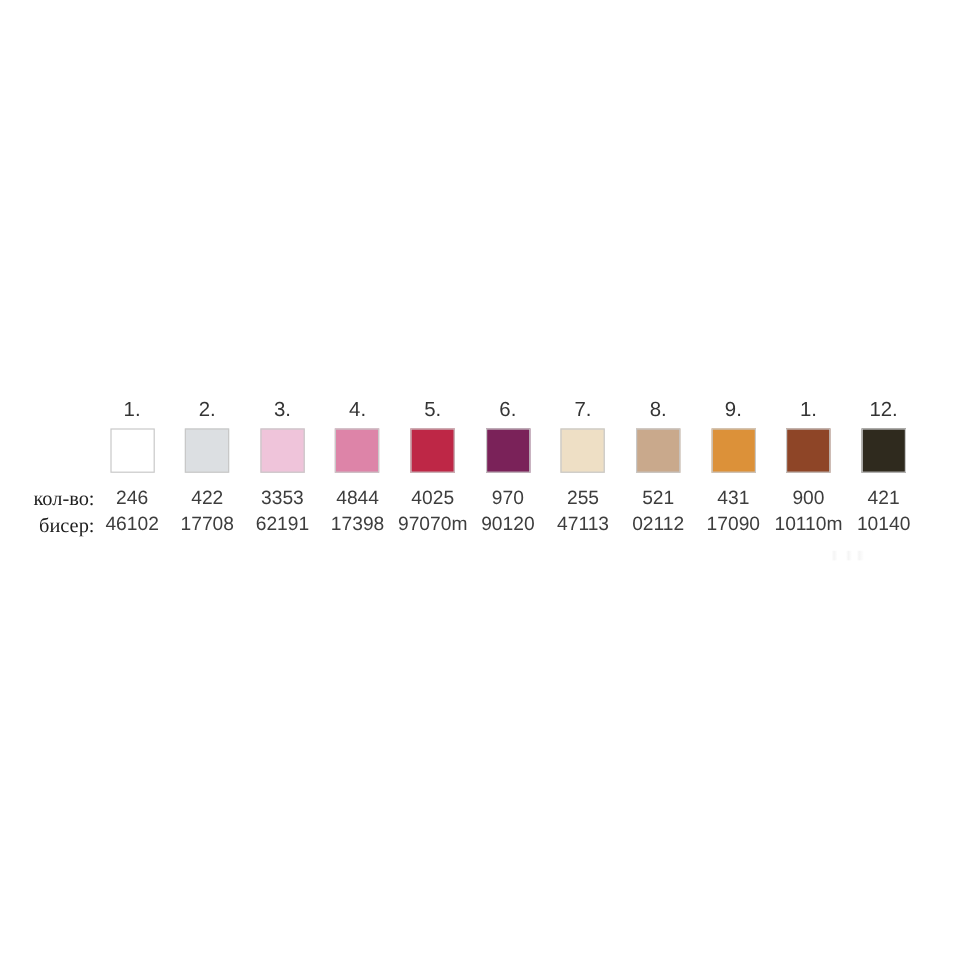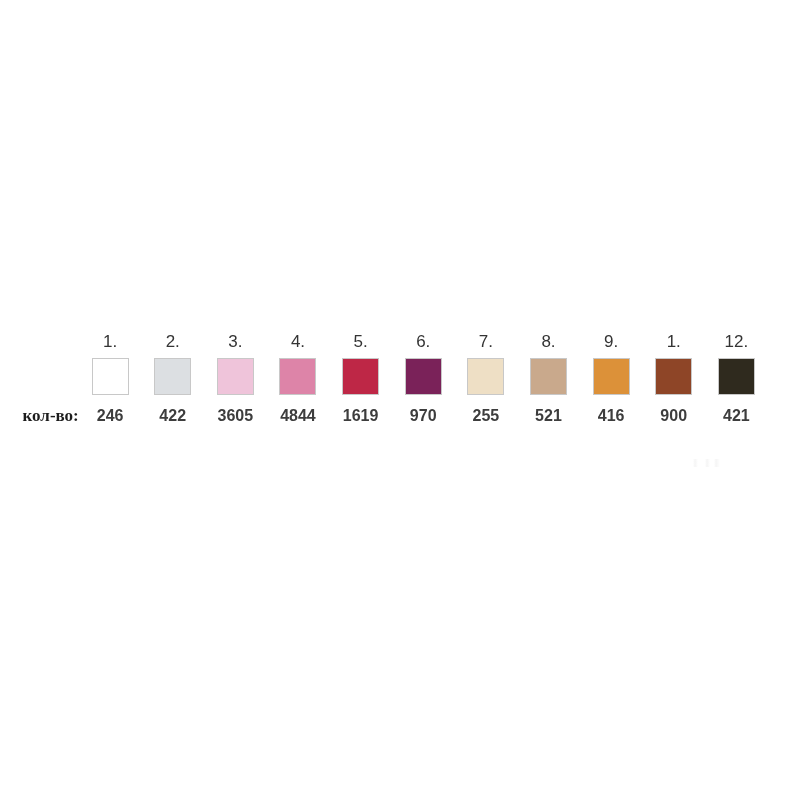--- a/index.html
+++ b/index.html
@@ -66,21 +66,20 @@
     box-sizing: border-box;
     border: 1px solid #c8c8c8;
   }
 
   .row-value td {
     height: 22px;
     text-align: center;
     font-size: 16px;
     font-family: "Liberation Sans", sans-serif;
     color: #3d3d3d;
-    font-weight: bold;
   }
 
   .row-value.row-count td { padding-top: 3px; }
 
   td.row-label {
     text-align: right;
     padding-right: 4px;
     white-space: nowrap;
     font-family: "Liberation Serif", serif;
     font-size: 17px;
@@ -152,29 +151,44 @@
         <td><span class="swatch" style="background-color: rgb(220, 145, 57);"></span></td>
         <td><span class="swatch" style="background-color: rgb(142, 69, 39);"></span></td>
         <td><span class="swatch" style="background-color: rgb(47, 42, 30);"></span></td>
         <td></td>
       </tr>
 
       <tr class="row-value row-count">
         <td class="row-label">кол-во:</td>
         <td>246</td>
         <td>422</td>
-        <td>3605</td>
+        <td>3353</td>
         <td>4844</td>
-        <td>1619</td>
+        <td>4025</td>
         <td>970</td>
         <td>255</td>
         <td>521</td>
-        <td>416</td>
+        <td>431</td>
         <td>900</td>
         <td>421</td>
         <td></td>
       </tr>
 
+      <tr class="row-value row-bead">
+        <td class="row-label">бисер:</td>
+        <td>46102</td>
+        <td>17708</td>
+        <td>62191</td>
+        <td>17398</td>
+        <td>97070m</td>
+        <td>90120</td>
+        <td>47113</td>
+        <td>02112</td>
+        <td>17090</td>
+        <td>10110m</td>
+        <td>10140</td>
+        <td></td>
+      </tr>
     </tbody>
   </table>
 </div>
 
 <div class="faint-artifact"></div>
 
 </body></html>

